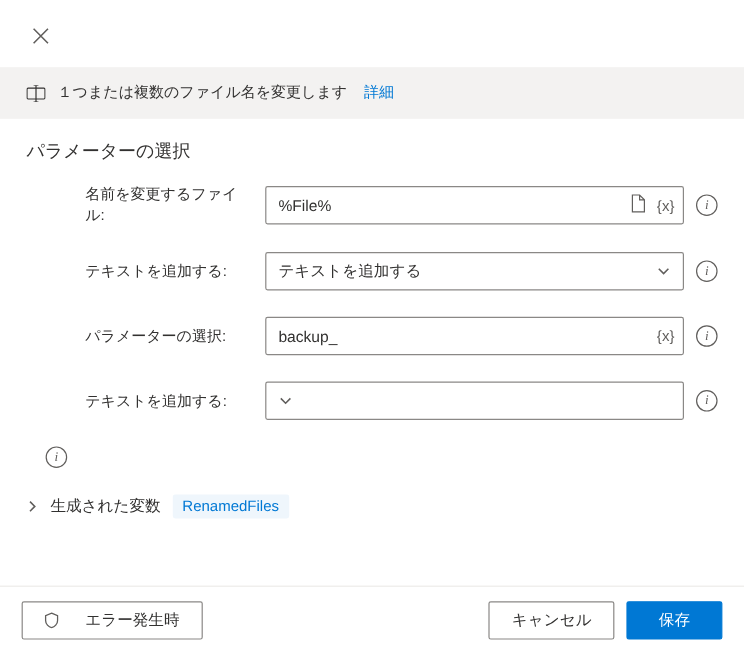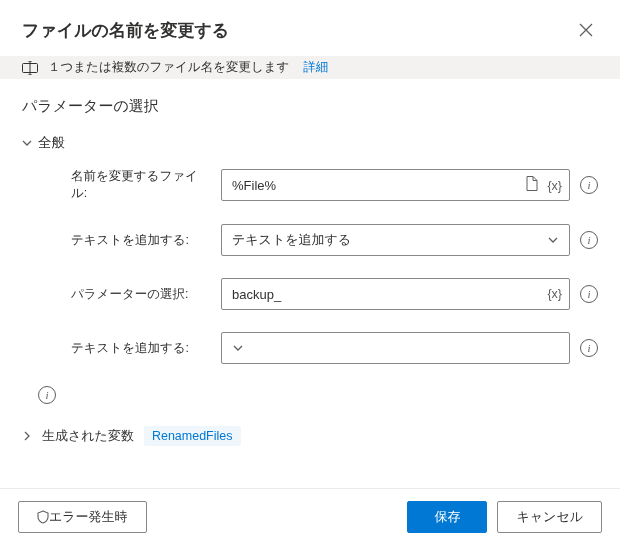--- a/index.html
+++ b/index.html
@@ -31,21 +31,21 @@
     height: 24px;
     display: flex;
     align-items: center;
     justify-content: center;
     cursor: pointer;
     color: #605e5c;
   }
 
   .info-bar {
     background: #f3f2f1;
-    padding: 3px 22px;
+    padding: 13px 22px;
     display: flex;
     align-items: center;
     gap: 10px;
     font-size: 12.5px;
   }
   .info-bar a {
     color: #0078d4;
     text-decoration: none;
     margin-left: 4px;
   }
@@ -176,42 +176,41 @@
     justify-content: space-between;
   }
   .btn {
     height: 32px;
     padding: 0 18px;
     border-radius: 2px;
     font-size: 13px;
     display: inline-flex;
     align-items: center;
     justify-content: center;
-    gap: 0;
+    gap: 22px;
     cursor: pointer;
     border: 1px solid #8a8886;
     background: #fff;
     color: #323130;
     min-width: 80px;
   }
   .btn.primary {
     background: #0078d4;
     border-color: #0078d4;
     color: #fff;
   }
   .footer-right { display: flex; gap: 10px; }
 
   .shield { display:inline-flex; color:#605e5c; }
   .rename-ic { display:inline-flex; color:#323130; }
 </style>
 </head>
 <body>
 
 <div class="header">
-  <div class="header-title">ファイルの名前を変更する</div>
   <div class="close-btn">
     <svg width="14" height="14" viewBox="0 0 14 14">
         <path d="M1 1 L13 13 M13 1 L1 13" stroke="currentColor" stroke-width="1.3" fill="none"></path>
       </svg>
   </div>
 </div>
 
 <div class="info-bar">
   <span class="rename-ic">
     <svg width="16" height="14" viewBox="0 0 16 14">
@@ -221,28 +220,20 @@
     </svg>
   </span>
   <span>１つまたは複数のファイル名を変更します</span>
   <a href="#">詳細</a>
 </div>
 
 <div class="main">
 
   <div class="section-title">パラメーターの選択</div>
 
-  <div class="collapse-row">
-    <span class="chev">
-      <svg width="10" height="10" viewBox="0 0 10 10">
-          <path d="M1 3 L5 7 L9 3" fill="none" stroke="currentColor" stroke-width="1.3"></path>
-        </svg>
-    </span>
-    <span>全般</span>
-  </div>
 
   <div class="params">
 
     <div class="param-row">
       <div class="param-label">名前を変更するファイル:</div>
       <div class="param-control">
         <div class="field inset-right-2">
           <span class="grow">%File%</span>
         </div>
         <div class="field-icons">
@@ -322,20 +313,20 @@
 <div class="footer">
   <div class="btn">
     <span class="shield">
       <svg width="12" height="14" viewBox="0 0 12 14">
           <path d="M6 1 L11 3 V7 C11 10 8.5 12.5 6 13 C3.5 12.5 1 10 1 7 V3 Z" fill="none" stroke="currentColor" stroke-width="1.1"></path>
         </svg>
     </span>
     <span>エラー発生時</span>
   </div>
   <div class="footer-right">
+    <div class="btn">
+      <span>キャンセル</span>
+    </div>
     <div class="btn primary">
       <span>保存</span>
     </div>
-    <div class="btn">
-      <span>キャンセル</span>
-    </div>
   </div>
 </div>
 
 </body></html>

